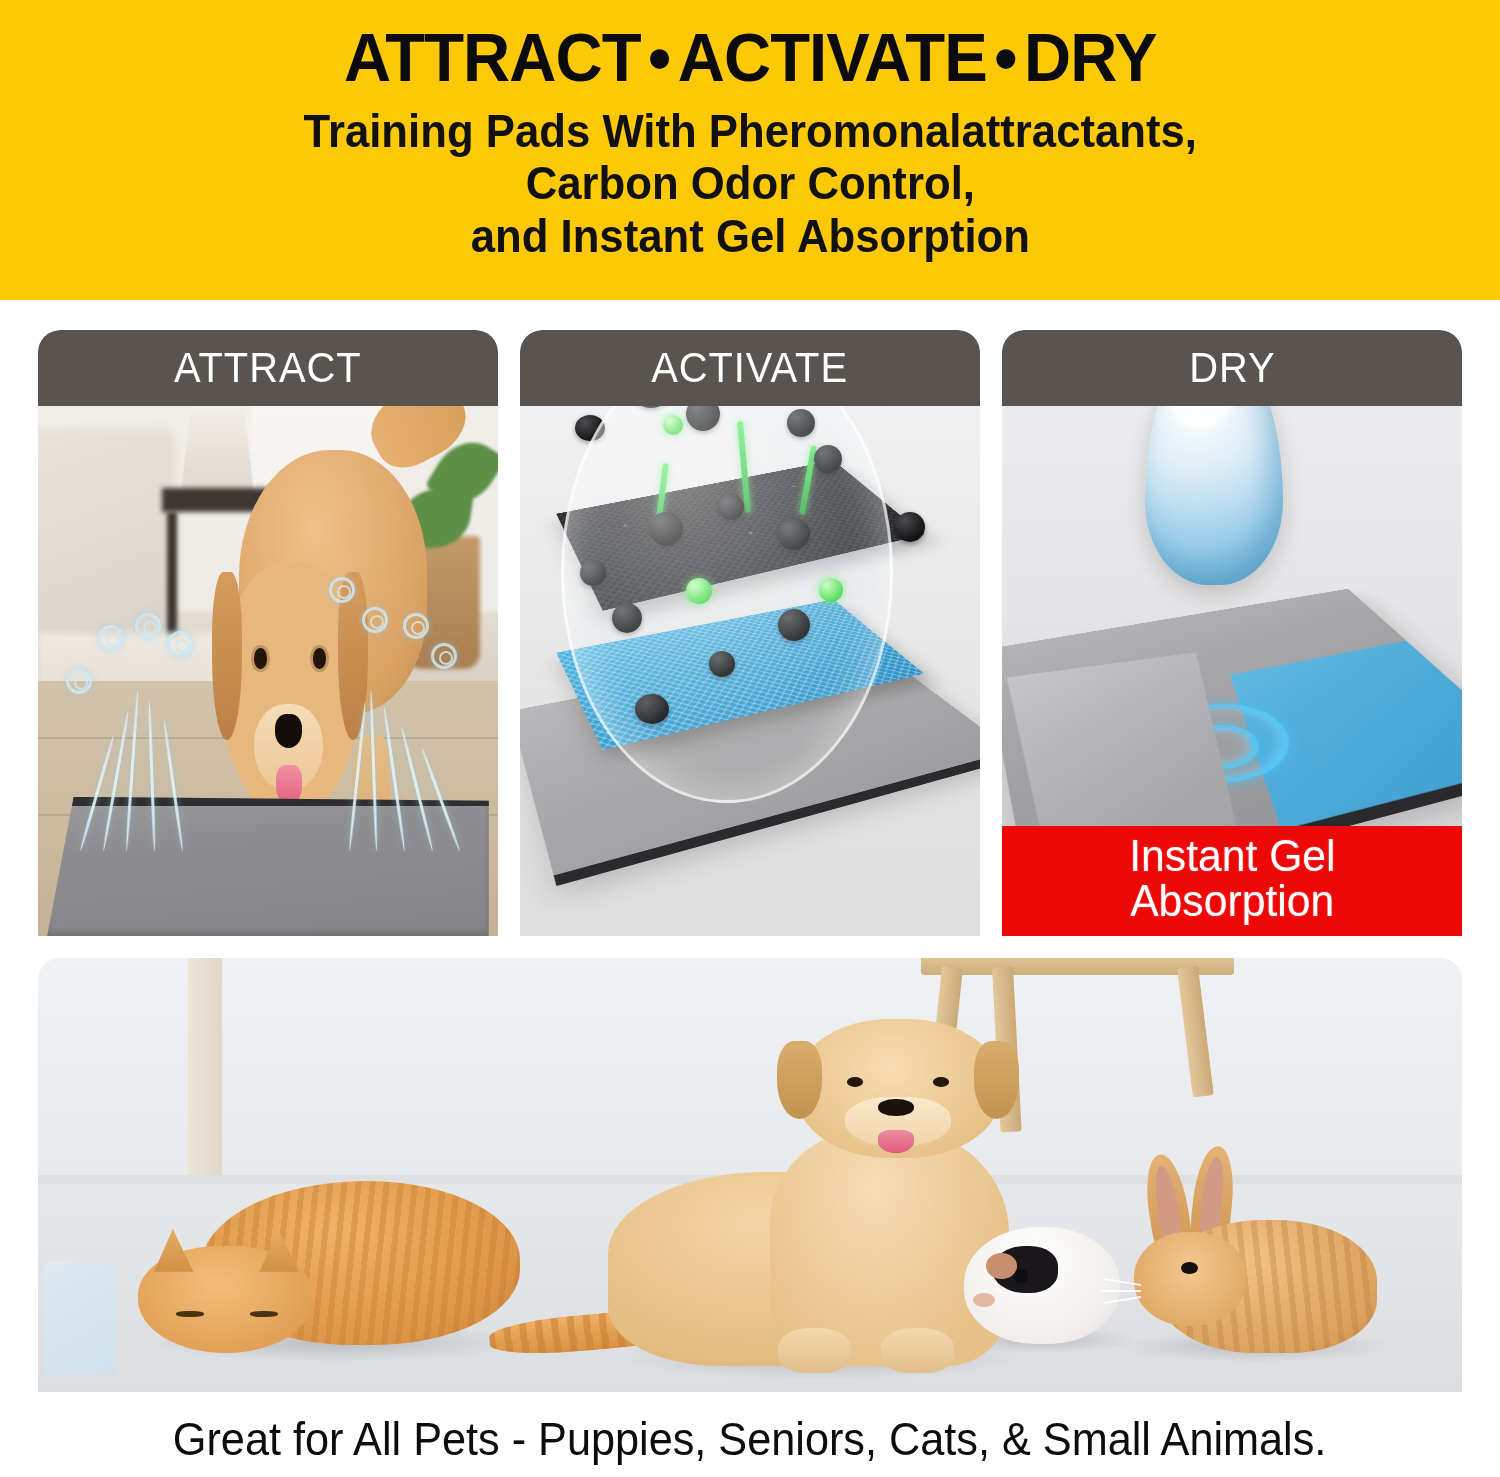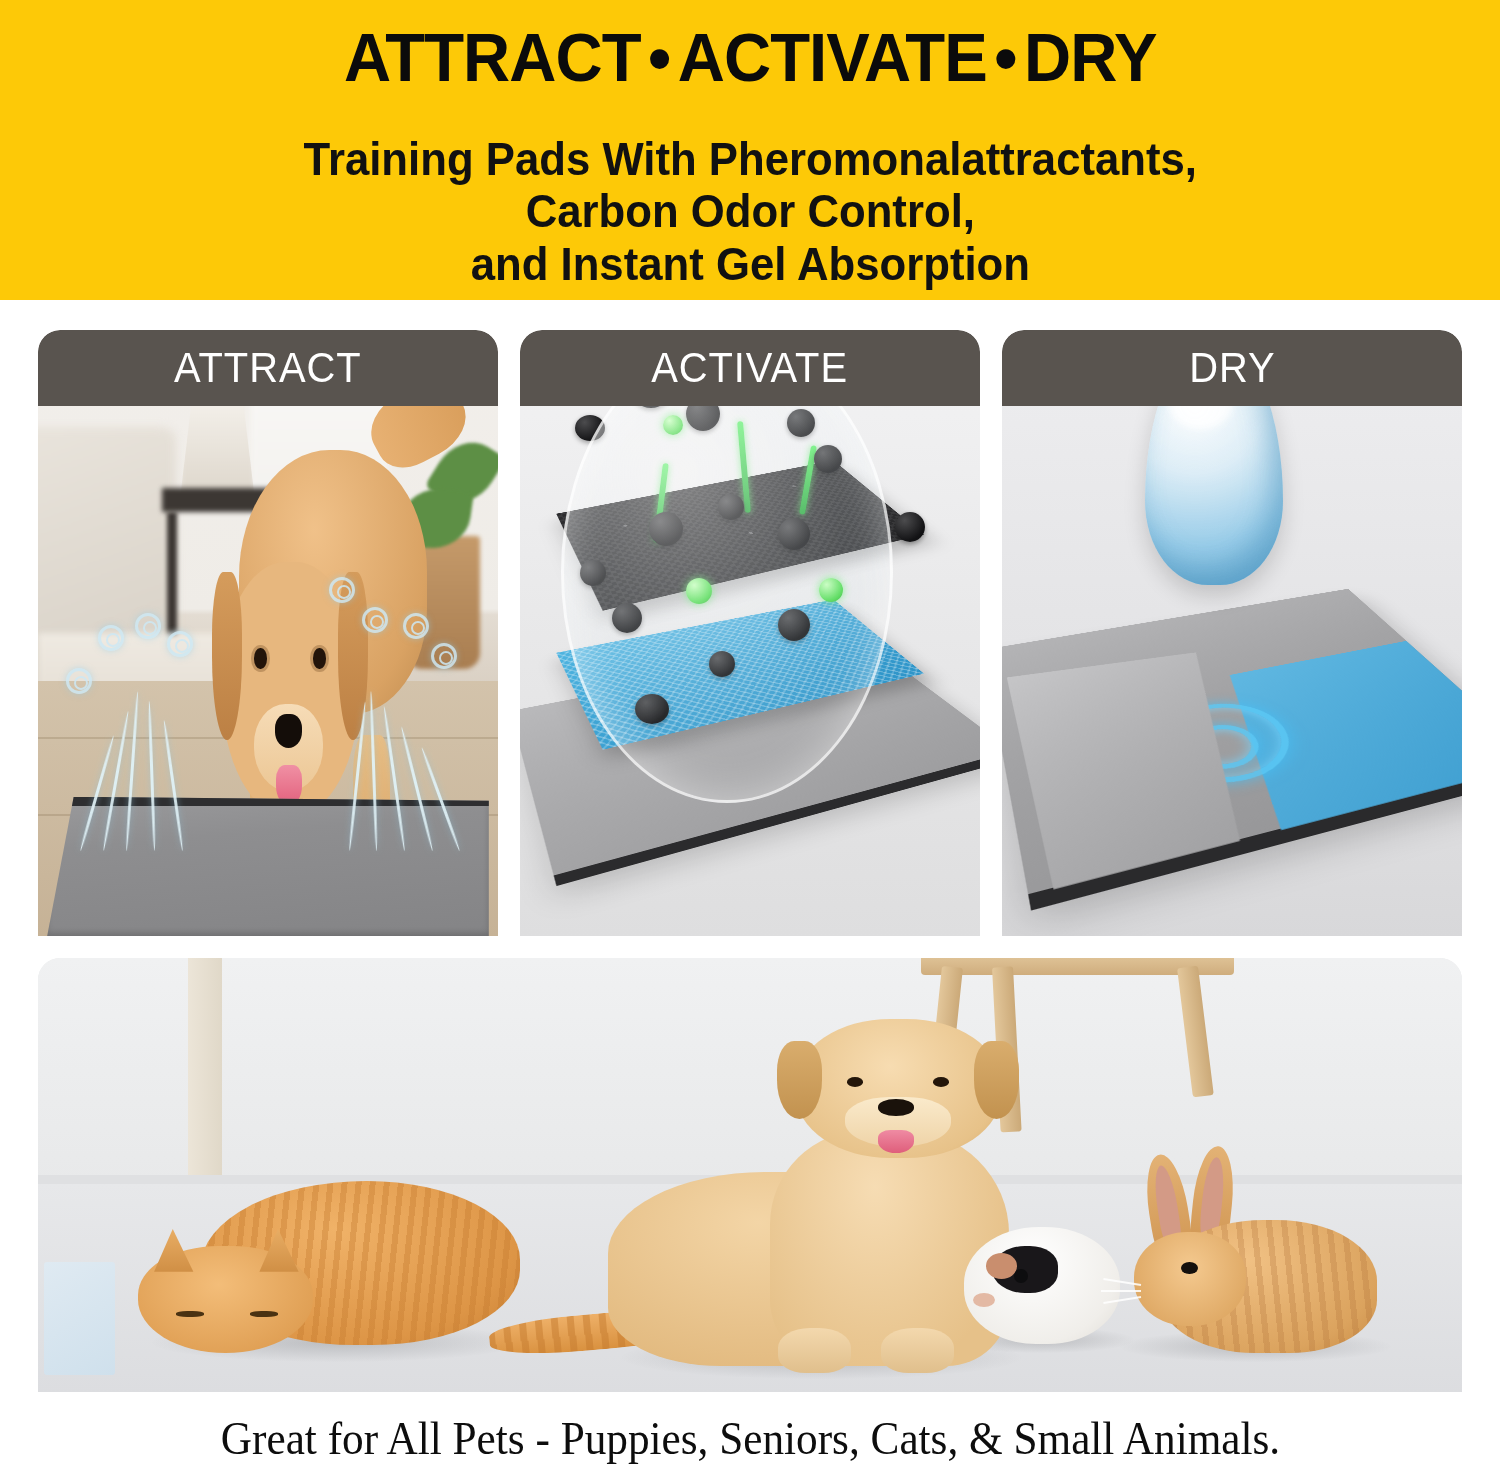--- a/index.html
+++ b/index.html
@@ -10,21 +10,20 @@
     overflow:hidden; position:relative;
   }
 
   
   .banner {
     width:1500px; height:300px;
     background:#FDC907;
     display:flex; flex-direction:column;
     align-items:center; justify-content:flex-start;
     padding-top:22px;
-    gap:28px;
   }
   .banner-title {
     font-size:68px; font-weight:800; letter-spacing:-1px;
     color:#0b0b0b; line-height:1.04; white-space:nowrap;
     transform:scaleX(0.96); transform-origin:center;
   }
   .banner-title .dot { font-size:46px; vertical-align:18%; padding:0 6px; }
   .banner-sub {
     margin-top:12px;
     font-size:47px; font-weight:600; color:#111;
@@ -450,21 +449,21 @@
 
   .shadow-soft {
     position:absolute; border-radius:50%;
     background:radial-gradient(ellipse,rgba(90,92,96,.26),rgba(90,92,96,0) 72%);
   }
 
   
   .caption {
     position:absolute; left:0; top:1400px;
     width:1500px; height:77px;
-    display:flex; align-items:center; justify-content:center;font-family:Liberation Serif, serif;
+    display:flex; align-items:center; justify-content:center;
   }
   .caption span {
     font-size:46px; font-weight:500; color:#0d0d0d;
     transform:scaleX(0.94); white-space:nowrap;
   }
 </style>
 </head>
 <body>
 
 <div class="banner">
@@ -597,20 +596,24 @@
         <div class="ripple" style="left:35%;bottom:23%;width:66px;height:66px;"></div>
         <div class="pad3-flap"></div>
       </div>
       <div class="droplet"></div>
     </div>
 
     <div class="panel-head">
       <span>DRY</span>
     </div>
     <div class="panel-body"></div>
+    <div class="panel-label">
+      <span>Instant Gel</span>
+      <span>Absorption</span>
+    </div>
   </div>
 </div>
 
 <div class="hero">
   <div class="hero-wall"></div>
   <div class="hero-doorframe"></div>
   <div class="hero-base"></div>
   <div class="hero-floor"></div>
 
   <div class="stool-top"></div>

